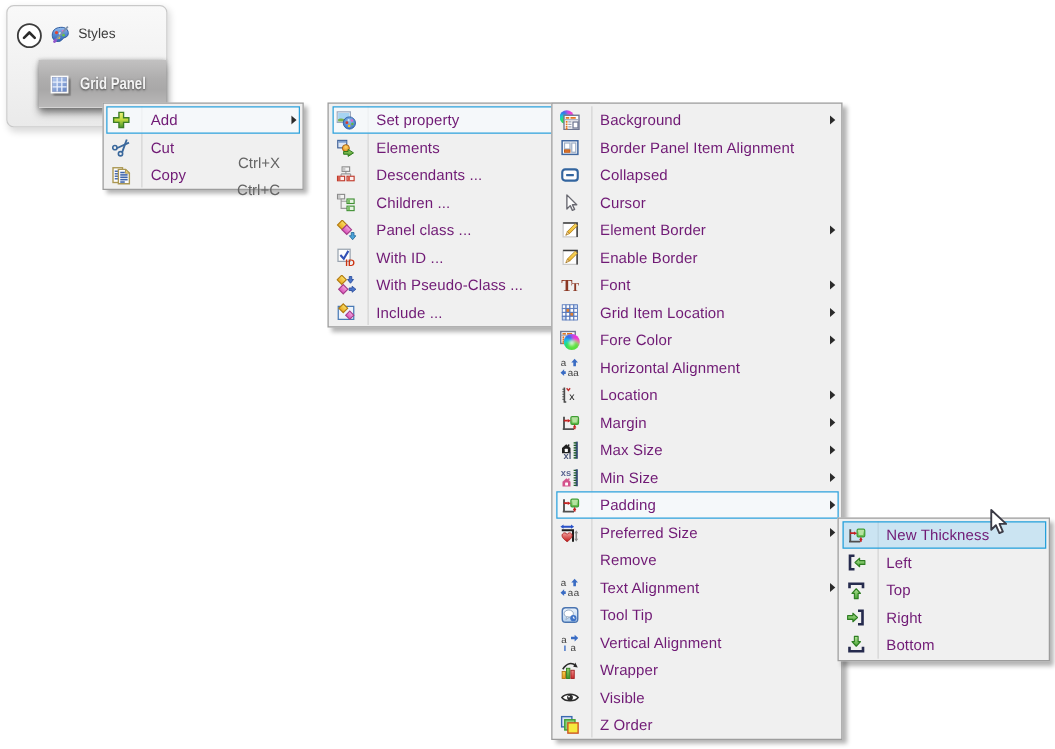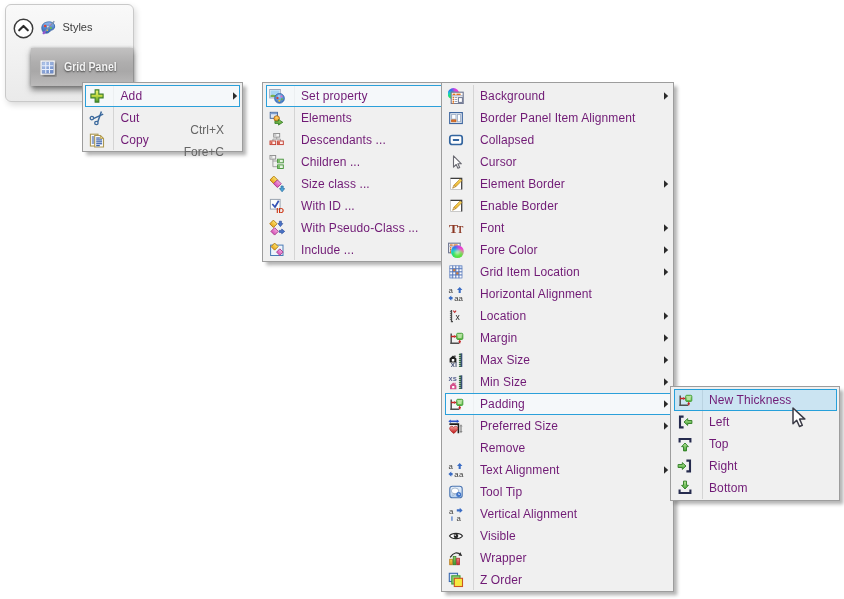--- a/index.html
+++ b/index.html
@@ -110,21 +110,21 @@
         <rect x="2.8" y="10.4" width="4.2" height="1.2" fill="#4a6cb0"></rect>
         <path d="M5.7 3.5 H11.5 L14.5 6.5 V15 H5.7z" fill="#fdfdfd" stroke="#ab9752" stroke-width="1.1"></path>
         <path d="M11.5 3.5 L14.5 6.5 L11.2 6.5z" fill="#edd27c" stroke="#ab9752" stroke-width="0.8"></path>
         <rect x="7.2" y="5.4" width="3.6" height="1.25" fill="#3e64ab"></rect>
         <rect x="7.2" y="7.3" width="5.9" height="1.25" fill="#3e64ab"></rect>
         <rect x="7.2" y="9.2" width="5.9" height="1.25" fill="#3e64ab"></rect>
         <rect x="7.2" y="11.1" width="5.9" height="1.25" fill="#3e64ab"></rect>
         <rect x="7.2" y="13" width="3.6" height="1.25" fill="#3e64ab"></rect>
       </svg>
       <span class="tx">Copy</span>
-      <span class="sc">Fore+C</span>
+      <span class="sc">Ctrl+C</span>
     </div>
   </div>
 <div class="menu" id="m2" style="left:262px;top:81.5px;width:218px;">
     <i class="gut"></i>
     <div class="row open">
       <div class="hlbox"></div>
       <svg class="ic" viewBox="0 0 16 16">
         <defs>
           <radialGradient id="g4" cx="0.5" cy="0.35" r="0.75">
             <stop offset="0" stop-color="#8fc0ee"></stop>
@@ -203,21 +203,21 @@
         <rect x="2.0999999999999996" y="1.1999999999999997" width="5.4" height="5.4" transform="rotate(45 4.8 3.9)" fill="url(#g8)" stroke="#b27c12" stroke-width="0.9"></rect>
         <defs>
           <linearGradient id="g9" x1="0" y1="0" x2="0" y2="1">
             <stop offset="0" stop-color="#f2a7dd"></stop>
             <stop offset="1" stop-color="#d84fb8"></stop>
           </linearGradient>
         </defs>
         <rect x="5.7" y="5.0" width="5.4" height="5.4" transform="rotate(45 8.4 7.7)" fill="url(#g9)" stroke="#a63c8c" stroke-width="0.9"></rect>
         <path d="M12 10h2.2v2.6h1.5l-2.6 3.2-2.6-3.2h1.5z" fill="#4aa3d8" stroke="#2a6d9e" stroke-width="0.7"></path>
       </svg>
-      <span class="tx">Size class ...</span>
+      <span class="tx">Panel class ...</span>
     </div>
     <div class="row ">
       <svg class="ic" viewBox="0 0 16 16">
         <rect x="1.4" y="1.4" width="9.7" height="9.7" fill="#fdfdfd" stroke="#9aa4b0"></rect>
         <path d="M3.3 6 6 9 9.7 2.7" stroke="#3351b5" stroke-width="1.7" fill="none"></path>
         <text x="7.3" y="14.9" font-size="7.6" font-weight="bold" fill="#cc3311" font-family="Liberation Sans">ID</text>
       </svg>
       <span class="tx">With ID ...</span>
     </div>
     <div class="row ">
@@ -366,61 +366,20 @@
         <text x="1" y="12.6" font-family="Liberation Serif" font-weight="bold" font-size="13.5" fill="#8c3824">T</text>
         <text x="9" y="12.6" font-family="Liberation Serif" font-weight="bold" font-size="9.5" fill="#8c3824">T</text>
       </svg>
       <span class="tx">Font</span>
       <svg class="ar" viewBox="0 0 5 8">
         <path d="M0 0 L4.6 4 L0 8z" fill="#2b2b2b"></path>
       </svg>
     </div>
     <div class="row ">
       <svg class="ic" viewBox="0 0 16 16">
-        <rect x="0.6" y="1.2" width="11.6" height="9.6" fill="#fdfdfd" stroke="#6d7590" stroke-width="1.1"></rect>
-        <rect x="2.0" y="2.4" width="2.7" height="1.4" fill="#e2751f"></rect>
-        <rect x="5.6" y="2.4" width="4.1" height="1.4" fill="#e2751f"></rect>
-        <path d="M0.6 4.2 H12.2" stroke="#9aa2b5" stroke-width="0.9"></path>
-        <rect x="2.0" y="5.1" width="1.4" height="1.4" fill="#e2751f"></rect>
-        <rect x="2.0" y="6.8" width="1.4" height="1.4" fill="#e2751f"></rect>
-        <rect x="2.0" y="8.4" width="1.4" height="1.4" fill="#e2751f"></rect>
-        <rect x="2.0" y="9.8" width="1.4" height="1.4" fill="#e2751f"></rect>
-        <rect x="3.9" y="5.3" width="2.6" height="1" fill="#9aa2b5"></rect>
-        <rect x="3.9" y="7.0" width="2.6" height="1" fill="#9aa2b5"></rect>
-        <rect x="3.9" y="8.6" width="2.6" height="1" fill="#9aa2b5"></rect>
-        <rect x="7.6" y="5.7" width="3.9" height="4.0" fill="#fff" stroke="#6d7590" stroke-width="1"></rect>
-        <defs>
-          <clipPath id="g17c">
-            <circle cx="9.4" cy="9.6" r="6.4"></circle>
-          </clipPath>
-          <filter id="g17f" x="-50%" y="-50%" width="200%" height="200%">
-            <feGaussianBlur stdDeviation="1.41"></feGaussianBlur>
-          </filter>
-        </defs>
-        <g clip-path="url(#g17c)">
-          <circle cx="9.4" cy="9.6" r="6.4" fill="#b8d8f8"></circle>
-          <g filter="url(#g17f)">
-            <circle cx="9.4" cy="5.6" r="4.8" fill="#a44ae8"></circle>
-            <circle cx="12.9" cy="7.6" r="4.8" fill="#f02fd8"></circle>
-            <circle cx="13.4" cy="11.8" r="4.8" fill="#f055b0"></circle>
-            <circle cx="5.9" cy="7.6" r="4.8" fill="#2f6ae8"></circle>
-            <circle cx="5.4" cy="11.8" r="4.8" fill="#18c8e8"></circle>
-            <circle cx="7.4" cy="13.6" r="4.8" fill="#20e060"></circle>
-            <circle cx="11.2" cy="13.6" r="4.8" fill="#58e03a"></circle>
-          </g>
-        </g>
-        <circle cx="9.4" cy="10.4" r="2.2" fill="#fff" opacity="0.75" filter="url(#g17f)"></circle>
-      </svg>
-      <span class="tx">Fore Color</span>
-      <svg class="ar" viewBox="0 0 5 8">
-        <path d="M0 0 L4.6 4 L0 8z" fill="#2b2b2b"></path>
-      </svg>
-    </div>
-    <div class="row ">
-      <svg class="ic" viewBox="0 0 16 16">
         <rect x="1.8" y="1.8" width="2.9" height="2.9" fill="#fdfdfd" stroke="#5577bb" stroke-width="0.7"></rect>
         <rect x="4.9" y="1.8" width="2.9" height="2.9" fill="#fdfdfd" stroke="#5577bb" stroke-width="0.7"></rect>
         <rect x="8.0" y="1.8" width="2.9" height="2.9" fill="#fdfdfd" stroke="#5577bb" stroke-width="0.7"></rect>
         <rect x="11.1" y="1.8" width="2.9" height="2.9" fill="#c9d9f2" stroke="#5577bb" stroke-width="0.7"></rect>
         <rect x="1.8" y="4.9" width="2.9" height="2.9" fill="#fdfdfd" stroke="#5577bb" stroke-width="0.7"></rect>
         <rect x="4.9" y="4.9" width="2.9" height="2.9" fill="#e8822c" stroke="#5577bb" stroke-width="0.7"></rect>
         <rect x="8.0" y="4.9" width="2.9" height="2.9" fill="#fdfdfd" stroke="#5577bb" stroke-width="0.7"></rect>
         <rect x="11.1" y="4.9" width="2.9" height="2.9" fill="#fdfdfd" stroke="#5577bb" stroke-width="0.7"></rect>
         <rect x="1.8" y="8.0" width="2.9" height="2.9" fill="#fdfdfd" stroke="#5577bb" stroke-width="0.7"></rect>
         <rect x="4.9" y="8.0" width="2.9" height="2.9" fill="#fdfdfd" stroke="#5577bb" stroke-width="0.7"></rect>
@@ -431,20 +390,61 @@
         <rect x="8.0" y="11.1" width="2.9" height="2.9" fill="#fdfdfd" stroke="#5577bb" stroke-width="0.7"></rect>
         <rect x="11.1" y="11.1" width="2.9" height="2.9" fill="#fdfdfd" stroke="#5577bb" stroke-width="0.7"></rect>
       </svg>
       <span class="tx">Grid Item Location</span>
       <svg class="ar" viewBox="0 0 5 8">
         <path d="M0 0 L4.6 4 L0 8z" fill="#2b2b2b"></path>
       </svg>
     </div>
     <div class="row ">
       <svg class="ic" viewBox="0 0 16 16">
+        <rect x="0.6" y="1.2" width="11.6" height="9.6" fill="#fdfdfd" stroke="#6d7590" stroke-width="1.1"></rect>
+        <rect x="2.0" y="2.4" width="2.7" height="1.4" fill="#e2751f"></rect>
+        <rect x="5.6" y="2.4" width="4.1" height="1.4" fill="#e2751f"></rect>
+        <path d="M0.6 4.2 H12.2" stroke="#9aa2b5" stroke-width="0.9"></path>
+        <rect x="2.0" y="5.1" width="1.4" height="1.4" fill="#e2751f"></rect>
+        <rect x="2.0" y="6.8" width="1.4" height="1.4" fill="#e2751f"></rect>
+        <rect x="2.0" y="8.4" width="1.4" height="1.4" fill="#e2751f"></rect>
+        <rect x="2.0" y="9.8" width="1.4" height="1.4" fill="#e2751f"></rect>
+        <rect x="3.9" y="5.3" width="2.6" height="1" fill="#9aa2b5"></rect>
+        <rect x="3.9" y="7.0" width="2.6" height="1" fill="#9aa2b5"></rect>
+        <rect x="3.9" y="8.6" width="2.6" height="1" fill="#9aa2b5"></rect>
+        <rect x="7.6" y="5.7" width="3.9" height="4.0" fill="#fff" stroke="#6d7590" stroke-width="1"></rect>
+        <defs>
+          <clipPath id="g17c">
+            <circle cx="9.4" cy="9.6" r="6.4"></circle>
+          </clipPath>
+          <filter id="g17f" x="-50%" y="-50%" width="200%" height="200%">
+            <feGaussianBlur stdDeviation="1.41"></feGaussianBlur>
+          </filter>
+        </defs>
+        <g clip-path="url(#g17c)">
+          <circle cx="9.4" cy="9.6" r="6.4" fill="#b8d8f8"></circle>
+          <g filter="url(#g17f)">
+            <circle cx="9.4" cy="5.6" r="4.8" fill="#a44ae8"></circle>
+            <circle cx="12.9" cy="7.6" r="4.8" fill="#f02fd8"></circle>
+            <circle cx="13.4" cy="11.8" r="4.8" fill="#f055b0"></circle>
+            <circle cx="5.9" cy="7.6" r="4.8" fill="#2f6ae8"></circle>
+            <circle cx="5.4" cy="11.8" r="4.8" fill="#18c8e8"></circle>
+            <circle cx="7.4" cy="13.6" r="4.8" fill="#20e060"></circle>
+            <circle cx="11.2" cy="13.6" r="4.8" fill="#58e03a"></circle>
+          </g>
+        </g>
+        <circle cx="9.4" cy="10.4" r="2.2" fill="#fff" opacity="0.75" filter="url(#g17f)"></circle>
+      </svg>
+      <span class="tx">Fore Color</span>
+      <svg class="ar" viewBox="0 0 5 8">
+        <path d="M0 0 L4.6 4 L0 8z" fill="#2b2b2b"></path>
+      </svg>
+    </div>
+    <div class="row ">
+      <svg class="ic" viewBox="0 0 16 16">
         <text x="0.6" y="7.2" font-size="7.8" fill="#3a3a3a" font-family="Liberation Sans">a</text>
         <path d="M11.70 1.00 L14.40 3.90 L12.75 3.90 L12.75 7.00 L10.65 7.00 L10.65 3.90 L9.00 3.90 z" fill="#3a6cc4"></path>
         <path d="M0.40 12.10 L3.30 9.40 L3.30 11.05 L4.60 11.05 L4.60 13.15 L3.30 13.15 L3.30 14.80 z" fill="#3a6cc4"></path>
         <text x="6.2" y="15.2" font-size="7.8" fill="#3a3a3a" font-family="Liberation Sans">aa</text>
       </svg>
       <span class="tx">Horizontal Alignment</span>
     </div>
     <div class="row ">
       <svg class="ic" viewBox="0 0 16 16">
         <path d="M3.5 2 V13.6 H5" stroke="#4a4a4a" stroke-width="1.3" fill="none"></path>
@@ -600,28 +600,20 @@
       <svg class="ic" viewBox="0 0 16 16">
         <text x="1" y="8" font-size="7.8" fill="#3a3a3a" font-family="Liberation Sans">a</text>
         <path d="M14.60 4.40 L11.70 1.70 L11.70 3.35 L8.80 3.35 L8.80 5.45 L11.70 5.45 L11.70 7.10 z" fill="#3a6cc4"></path>
         <text x="8.4" y="14.8" font-size="7.8" fill="#3a3a3a" font-family="Liberation Sans">a</text>
         <rect x="3.4" y="10.4" width="1.1" height="4.4" fill="#3a6cc4"></rect>
       </svg>
       <span class="tx">Vertical Alignment</span>
     </div>
     <div class="row ">
       <svg class="ic" viewBox="0 0 16 16">
-        <path d="M1.5 8 C4 4.5 12 4.5 14.5 8 C12 11.5 4 11.5 1.5 8z" fill="#fff" stroke="#2c2c2c" stroke-width="1.2"></path>
-        <circle cx="8" cy="8" r="2.3" fill="#2c2c2c"></circle>
-        <circle cx="7.2" cy="7.2" r="0.7" fill="#fff"></circle>
-      </svg>
-      <span class="tx">Visible</span>
-    </div>
-    <div class="row ">
-      <svg class="ic" viewBox="0 0 16 16">
         <defs>
           <linearGradient id="g22a" x1="0" y1="0" x2="0" y2="1">
             <stop offset="0" stop-color="#f6d34c"></stop>
             <stop offset="1" stop-color="#e09018"></stop>
           </linearGradient>
           <linearGradient id="g22b" x1="0" y1="0" x2="0" y2="1">
             <stop offset="0" stop-color="#8fd06a"></stop>
             <stop offset="1" stop-color="#3f9428"></stop>
           </linearGradient>
           <linearGradient id="g22c" x1="0" y1="0" x2="0" y2="1">
@@ -632,28 +624,36 @@
         <rect x="1.7" y="9.2" width="2.7" height="5.6" fill="url(#g22a)" stroke="#b0720f" stroke-width="0.7"></rect>
         <rect x="5.2" y="6.6" width="2.7" height="8.2" fill="url(#g22b)" stroke="#2f7a1e" stroke-width="0.7"></rect>
         <rect x="8.7" y="8.2" width="2.7" height="6.6" fill="url(#g22c)" stroke="#9e1f1f" stroke-width="0.7"></rect>
         <path d="M2.2 7.4 C5.5 2.2 9.5 1.8 12.6 4.6" stroke="#2a2a2a" stroke-width="1.2" fill="none"></path>
         <path d="M12.2 1.9 14.2 6 10.6 5.4z" fill="#2a2a2a"></path>
       </svg>
       <span class="tx">Wrapper</span>
     </div>
     <div class="row ">
       <svg class="ic" viewBox="0 0 16 16">
+        <path d="M1.5 8 C4 4.5 12 4.5 14.5 8 C12 11.5 4 11.5 1.5 8z" fill="#fff" stroke="#2c2c2c" stroke-width="1.2"></path>
+        <circle cx="8" cy="8" r="2.3" fill="#2c2c2c"></circle>
+        <circle cx="7.2" cy="7.2" r="0.7" fill="#fff"></circle>
+      </svg>
+      <span class="tx">Visible</span>
+    </div>
+    <div class="row ">
+      <svg class="ic" viewBox="0 0 16 16">
         <rect x="1.3" y="1.3" width="8.2" height="8.2" fill="#dbe6f6" stroke="#3a68b0" stroke-width="1.1"></rect>
         <rect x="3.8" y="3.8" width="8.2" height="8.2" fill="#8fcf7a" stroke="#3f9e33" stroke-width="1.1"></rect>
         <rect x="6.3" y="6.3" width="8.2" height="8.2" fill="#f6e93e" stroke="#cc5522" stroke-width="1.1"></rect>
       </svg>
       <span class="tx">Z Order</span>
     </div>
   </div>
-<div class="menu" id="m4" style="left:670px;top:386px;width:170px;">
+<div class="menu" id="m4" style="left:670px;top:414px;width:170px;">
     <i class="gut"></i>
     <div class="row hot">
       <div class="hlbox"></div>
       <svg class="ic" viewBox="0 0 16 16">
         <defs>
           <linearGradient id="g23" x1="0" y1="0" x2="0" y2="1">
             <stop offset="0" stop-color="#cdeab8"></stop>
             <stop offset="1" stop-color="#58b53e"></stop>
           </linearGradient>
         </defs>

